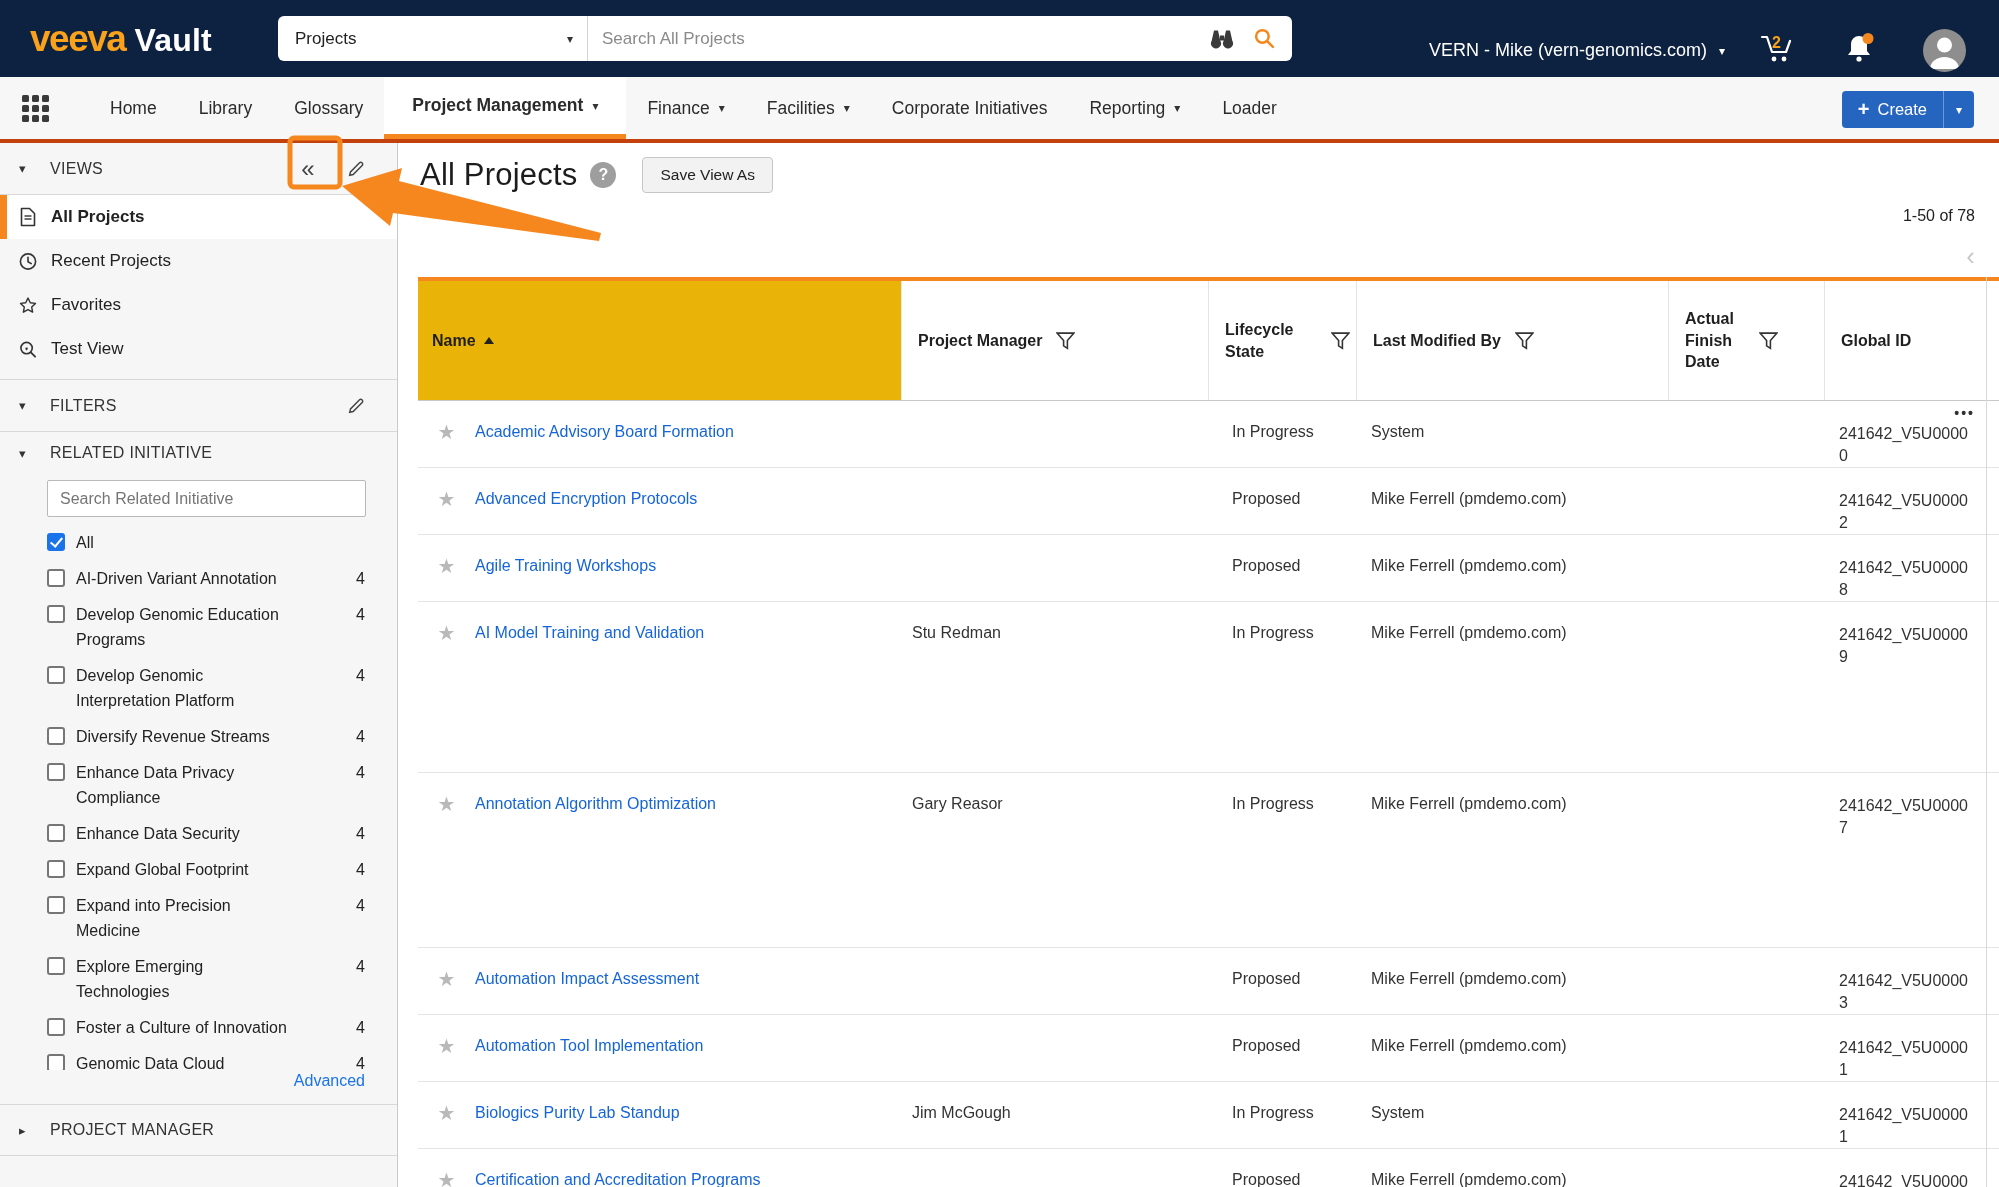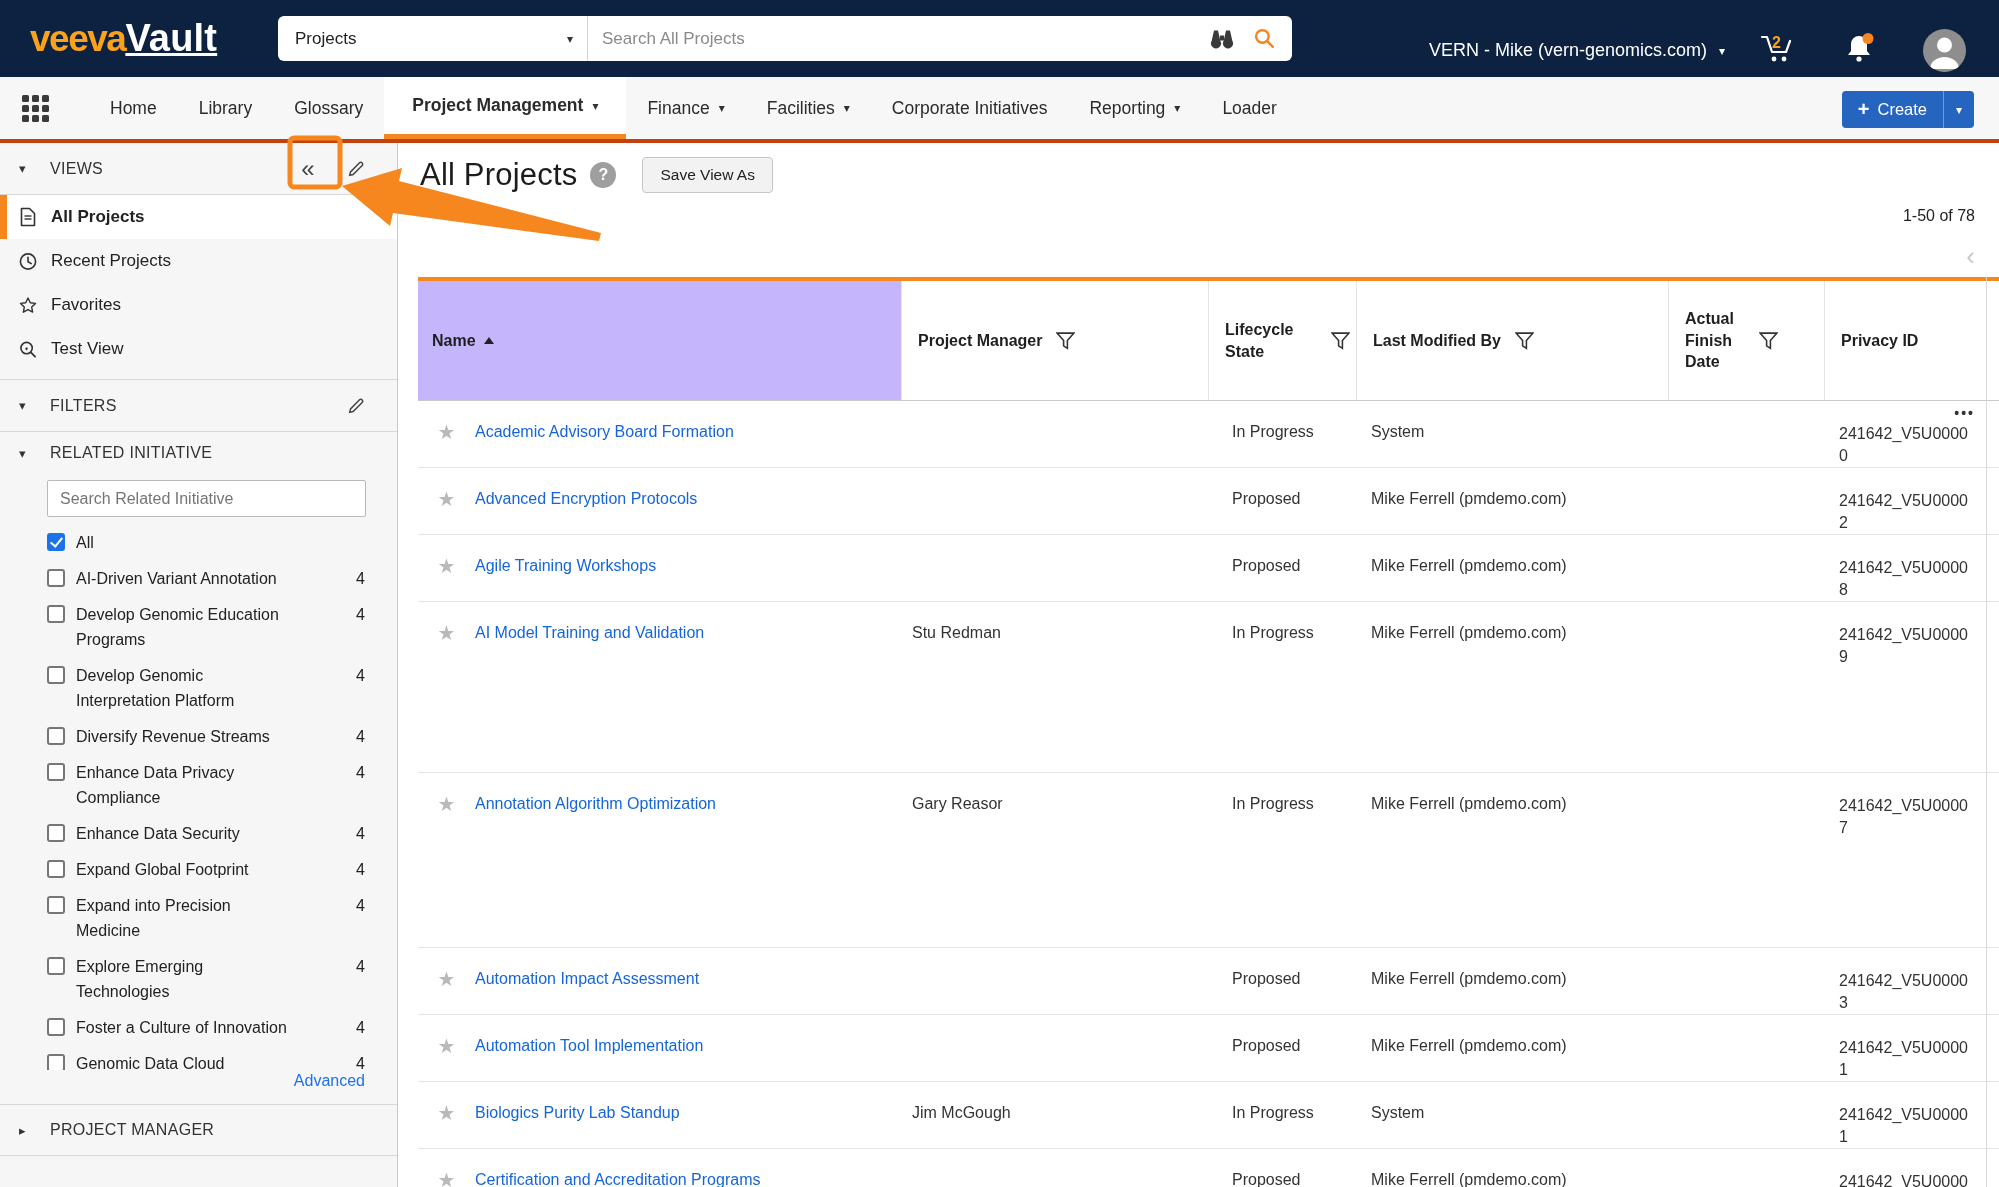--- a/index.html
+++ b/index.html
@@ -10,21 +10,21 @@
     color:#222;
   }
   :root {
     --navy:#0D2240; --orange:#F6871F; --logo-orange:#FAA21B;
     --blue:#1565D8; --create:#2565BF; --cb:#1A73E8;
   }
   
   .topbar { position:absolute; left:0; top:0; width:1999px; height:77px; background:var(--navy); display:flex; align-items:center; }
   .logo { margin-left:30px; display:flex; align-items:baseline; }
   .logo .veeva { color:var(--logo-orange); font-size:37px; font-weight:bold; letter-spacing:-1.5px; }
-  .logo .vault { color:#fff; font-size:38px; font-weight:bold; letter-spacing:.2px;text-decoration:underline; }
+  .logo .vault { color:#fff; font-size:32px; font-weight:bold; margin-left:9px; letter-spacing:.2px; }
   .searchbox { position:absolute; left:278px; top:16px; width:1014px; height:45px; background:#fff; border-radius:6px; display:flex; align-items:center; }
   .scope { width:309px; height:100%; display:flex; align-items:center; padding:0 14px 0 17px; cursor:pointer; }
   .scope-label { font-size:17px; color:#222; }
   .scope .caret { margin-left:auto; }
   .caret { font-size:12px; color:#333; }
   .search-divider { width:1px; height:45px; background:#d4d4d4; }
   .search-input { flex:1; height:100%; border:none; outline:none; font-size:17px; color:#222; padding:0 14px; font-family:inherit; background:transparent; }
   .search-input::placeholder { color:#8a8a8a; }
   .sb-icons { display:flex; align-items:center; gap:16px; padding-right:16px; }
   .topbar-right { position:absolute; right:33px; top:12px; height:77px; display:flex; align-items:center; }
@@ -85,21 +85,21 @@
   .pg-prev { font-size:26px; color:#c8c8c8; line-height:1; }
   .pg-next { font-size:26px; color:#333; line-height:1; cursor:pointer; }
   .pg-box { width:36px; height:36px; border:1px solid #c0c0c0; border-radius:3px; display:flex; align-items:center; justify-content:center; font-size:16px; background:#fff; }
   .pg-of { font-size:16px; color:#222; display:flex; gap:9px; }
   .pg-more { font-size:14px; font-weight:bold; letter-spacing:2px; color:#333; cursor:pointer; }
   
   .tbl { position:absolute; left:19px; top:134px; width:1581px; border-top:4px solid var(--orange); }
   .thead { display:flex; height:120px; border-bottom:1px solid #c9c9c9; background:#fff; }
   .th { display:flex; align-items:center; padding-left:16px; padding-right:8px; border-left:1px solid #e4e4e4; }
   .th-label { font-weight:bold; font-size:16px; color:#1f1f1f; line-height:1.35; }
-  .th-name-group { width:483px; background:#c4b5fd; display:flex; align-items:center; padding-left:14px; border-left:none; cursor:pointer; }
+  .th-name-group { width:483px; background:#eab308; display:flex; align-items:center; padding-left:14px; border-left:none; cursor:pointer; }
   .c-pm { width:307px; } .c-state { width:148px;gap:24px; } .c-mod { width:312px; } .c-fin { width:156px; } .c-gid { width:175px; }
   .c-state .th-label { max-width:92px; }
   .c-fin .th-label { max-width:60px; }
   .sort-caret { margin-left:8px; width:0; height:0; border-left:5.5px solid transparent; border-right:5.5px solid transparent; border-bottom:7px solid #222; }
   .funnel { margin-left:14px; display:flex; cursor:pointer; flex:0 0 auto; }
   .trow { display:flex; align-items:flex-start; border-bottom:1px solid #e4e4e4; }
   .td { padding-top:22px; font-size:16px; color:#333; }
   .td-star { width:57px; text-align:center; padding-top:19px; color:#b9b9b9; font-size:20px; cursor:pointer; }
   .td-name { width:426px; padding-right:12px; }
   .td-name a { color:var(--blue); text-decoration:none; cursor:pointer; }
@@ -416,21 +416,21 @@
       </div>
       <div class="th c-fin">
         <span class="th-label">Actual Finish Date</span>
         <span class="funnel">
             <svg width="19" height="18" viewBox="0 0 18 17">
               <path d="M1 1h16l-6.2 7v7.5l-3.6-2.4V8z" fill="none" stroke="#333" stroke-width="1.5"></path>
             </svg>
           </span>
       </div>
       <div class="th c-gid">
-        <span class="th-label">Privacy ID</span>
+        <span class="th-label">Global ID</span>
       </div>
     </div>
     <div id="table-body">
         <div class="trow" style="height: 67px;">
           <div class="td td-star">★</div>
           <div class="td td-name"><a href="#">Academic Advisory Board Formation</a></div>
           <div class="td td-pm"></div>
           <div class="td td-state">In Progress</div>
           <div class="td td-mod">System</div>
           <div class="td td-fin"></div>

